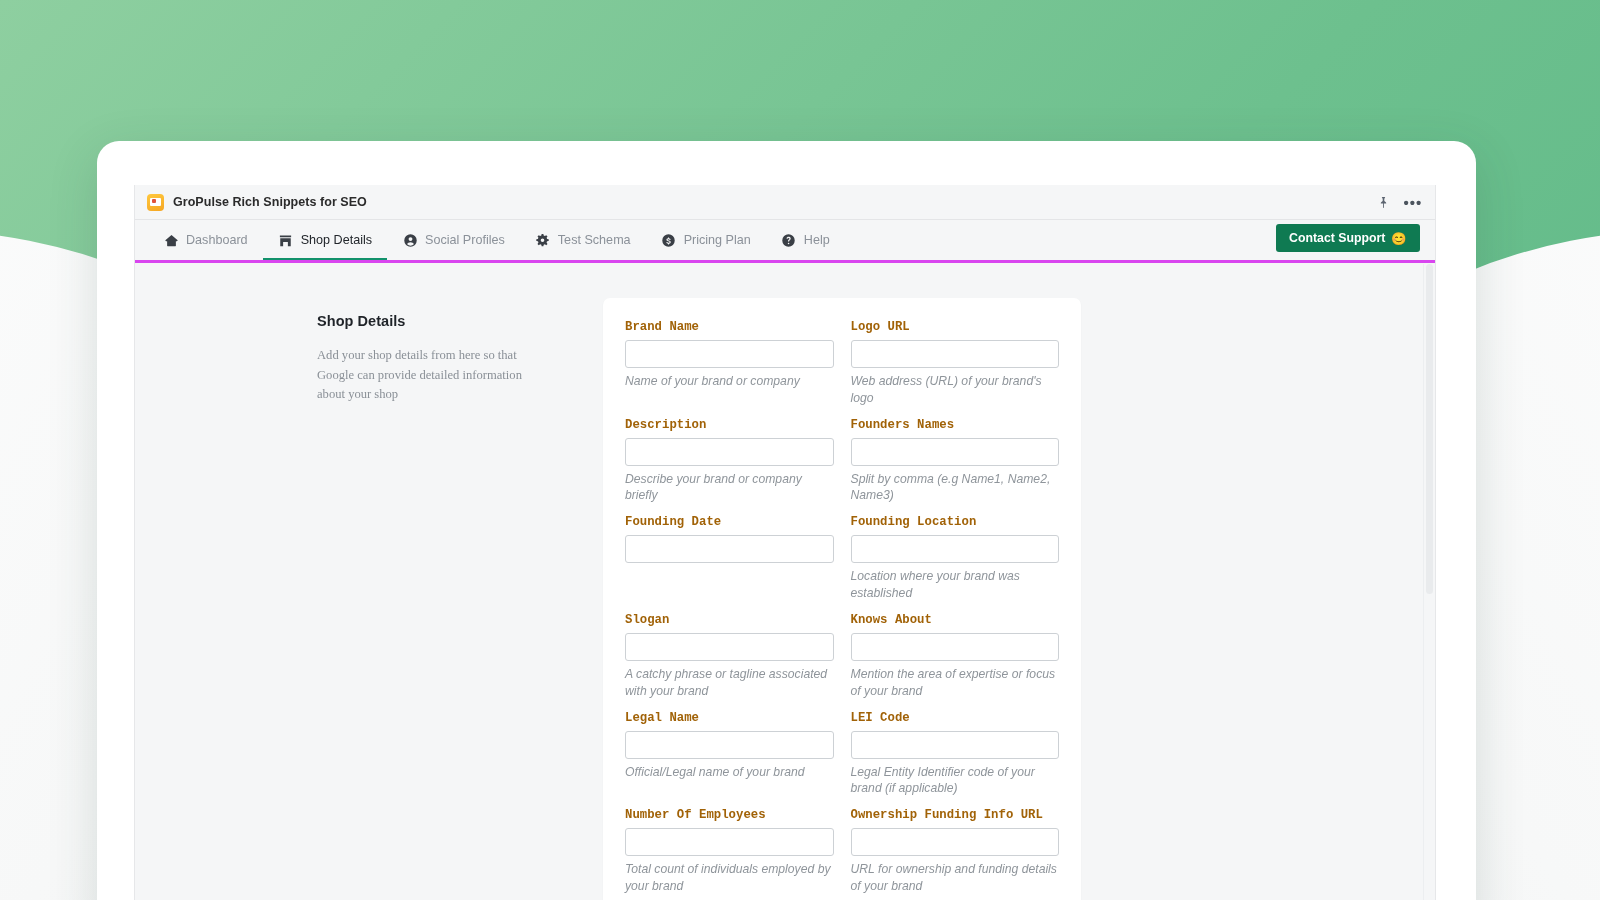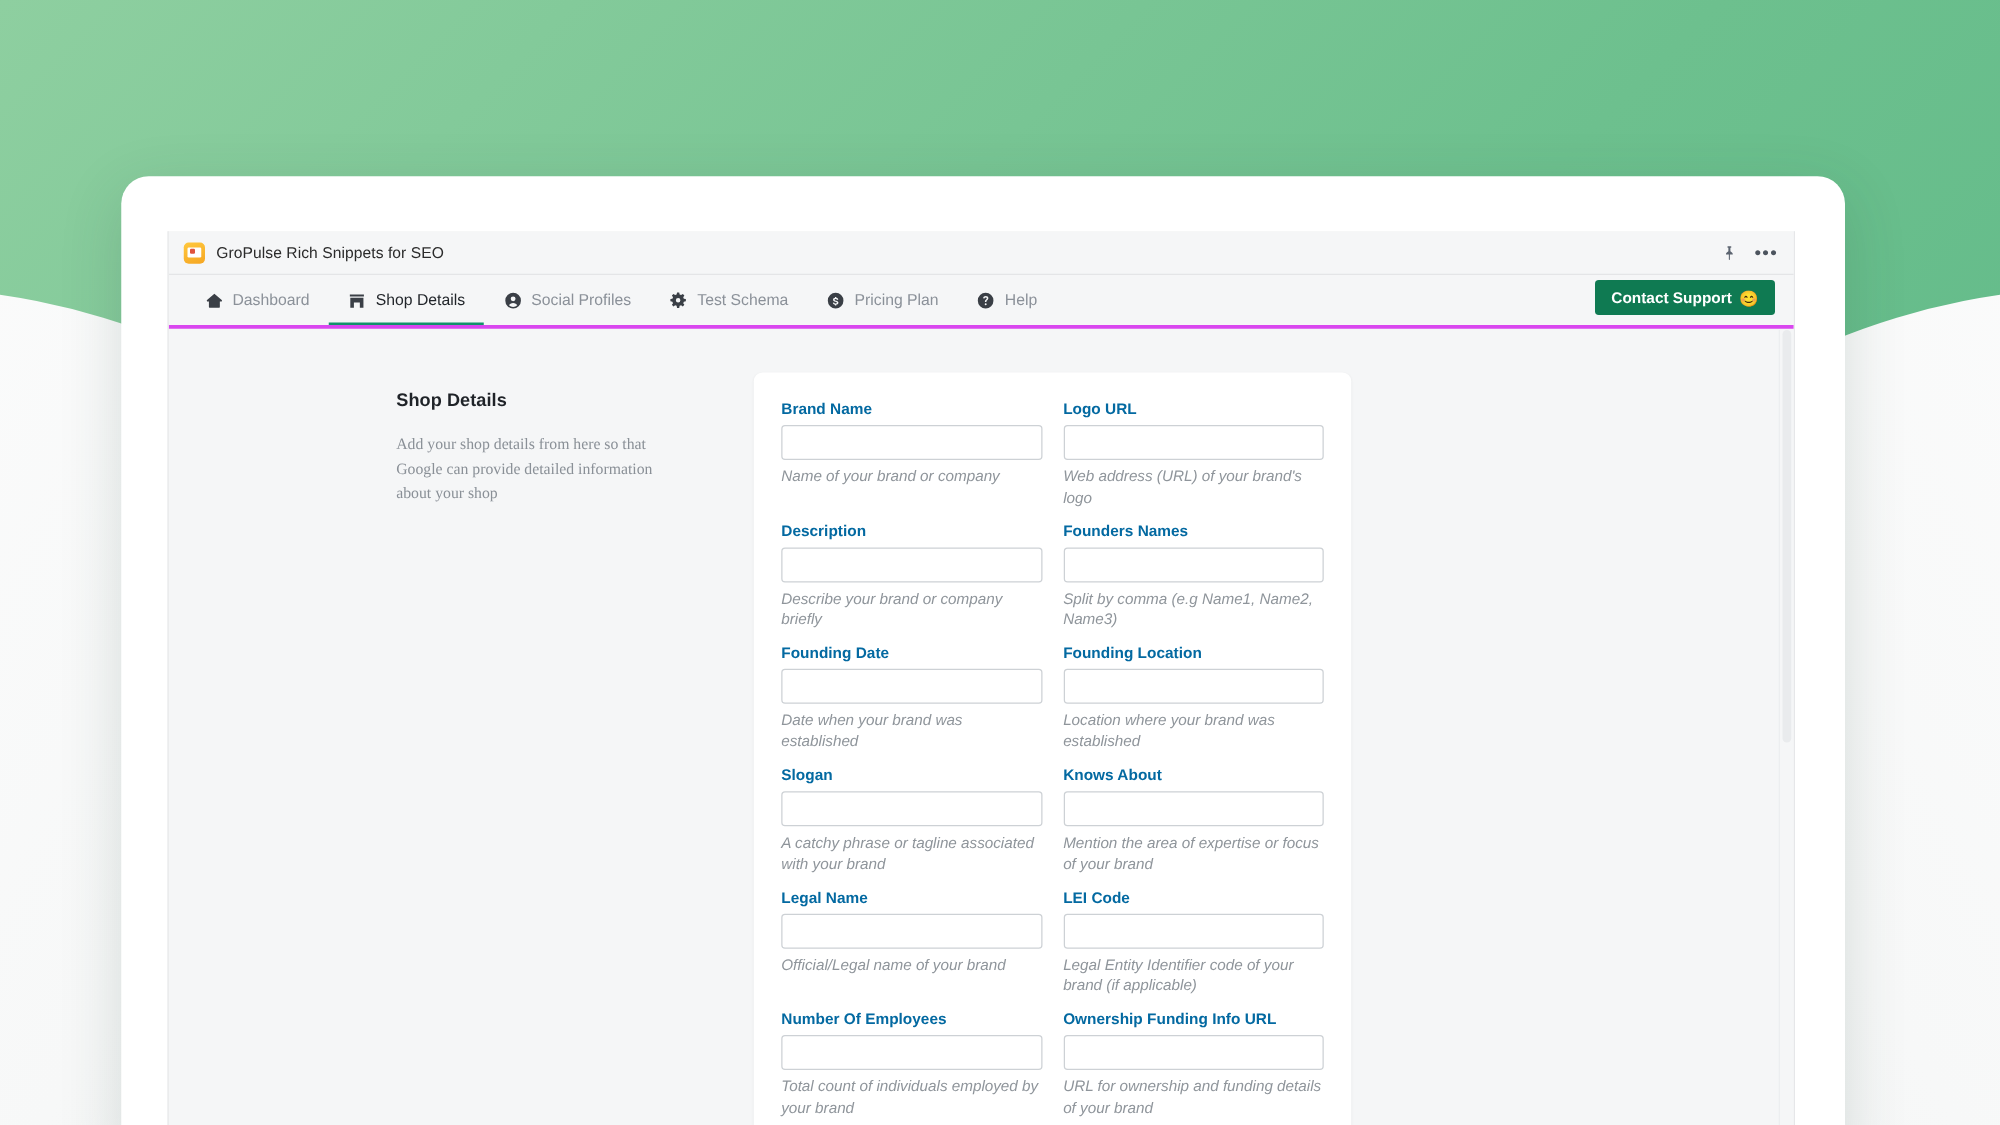--- a/index.html
+++ b/index.html
@@ -64,20 +64,21 @@
 
   
   #titlebar {
     position: relative;
     height: 35px;
     background: #f5f6f7;
     border-bottom: 1px solid #e4e5e7;
     display: flex;
     align-items: center;
     padding: 0 10px 0 12px;
+    font-weight: bold;
   }
   #app-icon {
     width: 17px; height: 17px;
     border-radius: 4px;
     background: linear-gradient(160deg, #ffc83d, #f5a623);
     position: relative;
     flex: 0 0 auto;
     margin-right: 9px;
   }
   #app-icon::before {
@@ -236,24 +237,25 @@
     display: grid;
     grid-template-columns: 1fr 1fr;
     column-gap: 17px;
   }
   .field {
     margin-bottom: 11px;
   }
   .field-label {
     font-size: 12.3px;
     font-weight: bold;
-    color: #0369a1;
+    color: #a16207;
     display: block;
     margin-bottom: 6px;
     letter-spacing: 0.02px;
+    font-family: Liberation Mono, monospace;
   }
   .field-input {
     width: 100%;
     height: 28px;
     border: 1px solid #cdd1d5;
     border-radius: 3px;
     background: #ffffff;
     font-size: 12.5px;
     padding: 0 8px;
     color: #22272d;
@@ -412,21 +414,20 @@
 
               <div class="field">
                 <label class="field-label">Founders Names</label>
                 <input class="field-input" type="text" placeholder="" style="">
                 <span class="field-help">Split by comma (e.g Name1, Name2, Name3)</span>
               </div>
 
               <div class="field">
                 <label class="field-label">Founding Date</label>
                 <input class="field-input" type="text" placeholder="" style="">
-                <span class="field-help">Date when your brand was established</span>
               </div>
 
               <div class="field">
                 <label class="field-label">Founding Location</label>
                 <input class="field-input" type="text" placeholder="" style="">
                 <span class="field-help">Location where your brand was established</span>
               </div>
 
               <div class="field">
                 <label class="field-label">Slogan</label>

